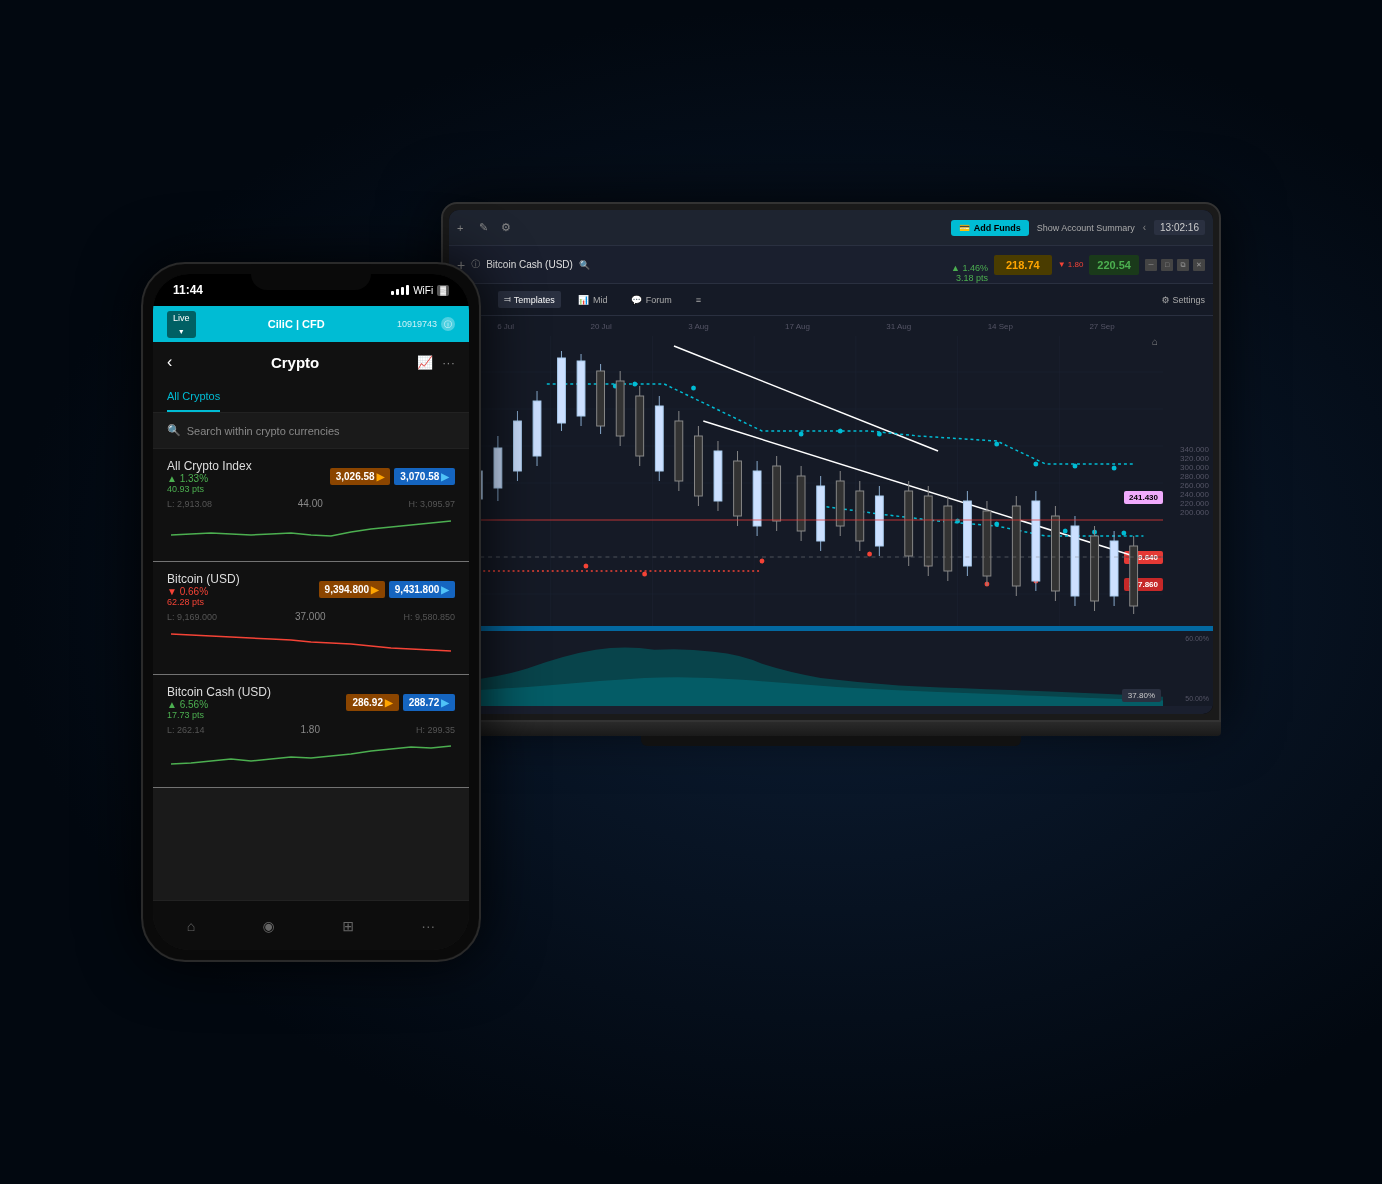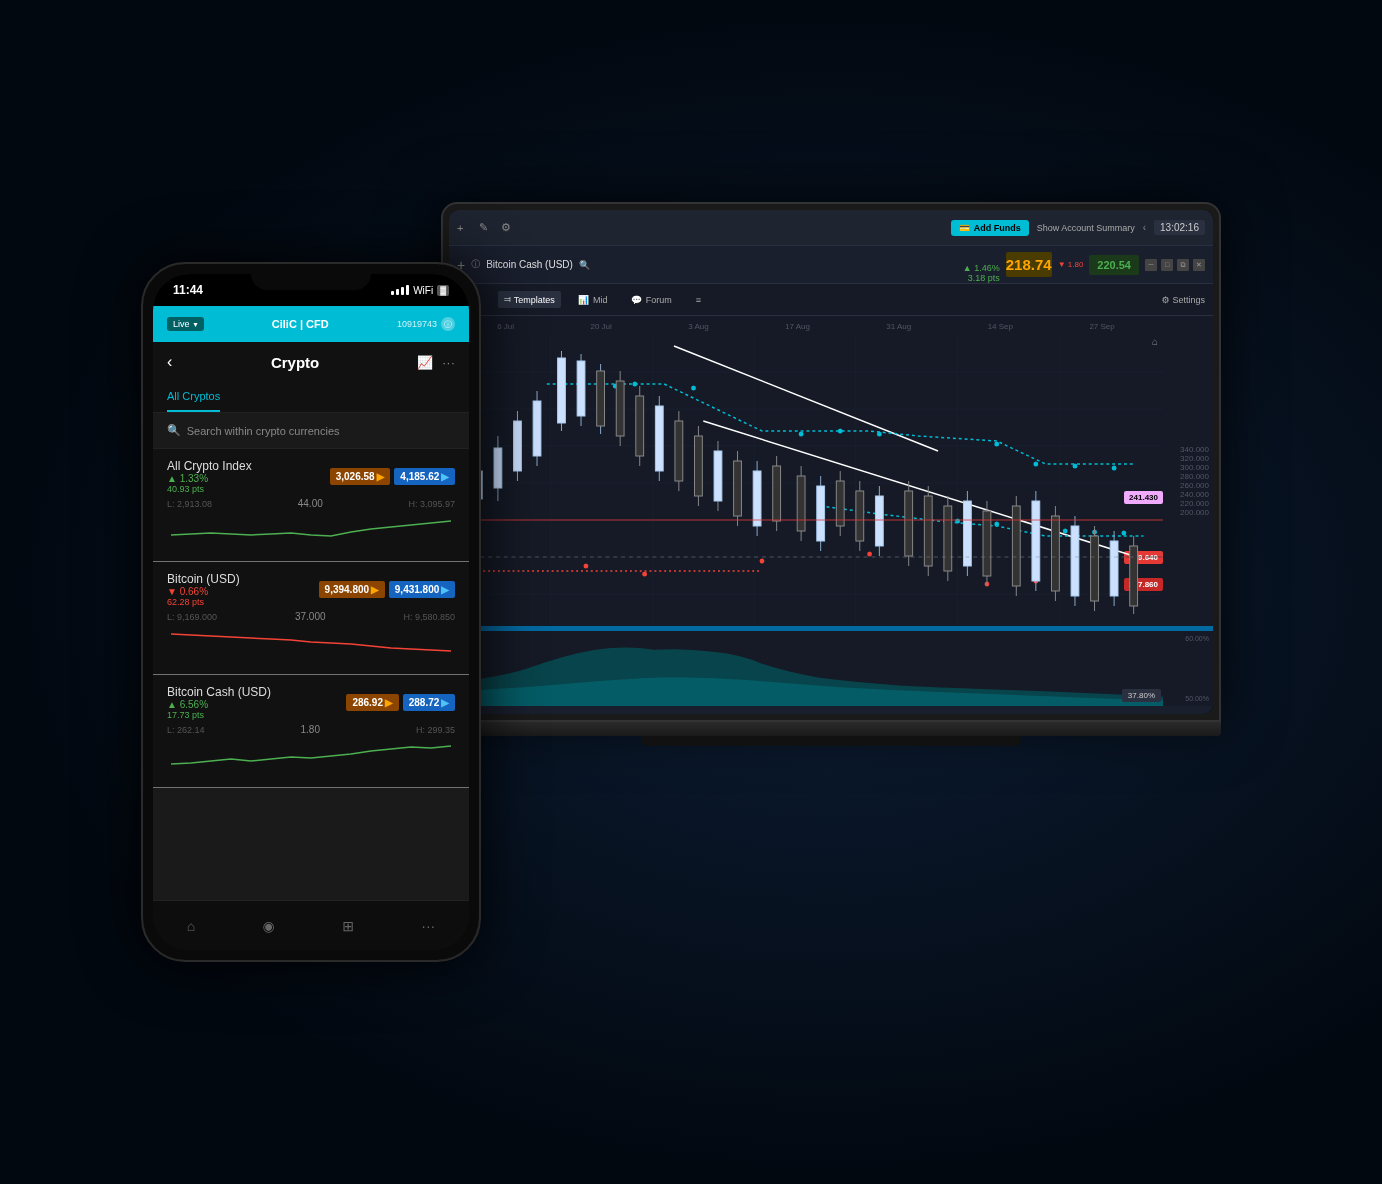--- a/index.html
+++ b/index.html
@@ -150,23 +150,23 @@
     }
 
     .price-change-positive {
       color: #4caf50;
       font-size: 9px;
     }
 
     .bid-price {
       background: #4a3c00;
       color: #ffa500;
-      padding: 4px 0;
+      padding: 4px 12px;
       border-radius: 2px;
-      font-size: 15px;
+      font-size: 11px;
       font-weight: bold;
     }
 
     .ask-price {
       background: #1a3a1a;
       color: #4caf50;
       padding: 4px 8px;
       border-radius: 2px;
       font-size: 11px;
       font-weight: bold;
@@ -459,20 +459,21 @@
 
     .live-badge {
       background: #006064;
       color: #fff;
       font-size: 9px;
       padding: 2px 6px;
       border-radius: 3px;
       display: flex;
       align-items: center;
       gap: 4px;
+      flex-direction: column;
     }
 
     .live-dropdown {
       color: #fff;
       font-size: 8px;
     }
 
     .broker-name {
       color: #fff;
       font-size: 11px;
@@ -1009,21 +1010,21 @@
               <div class="list-item-name">All Crypto Index</div>
               <div class="list-change-positive">▲ 1.33%</div>
               <div style="color:#4caf50;font-size:9px;">40.93 pts</div>
             </div>
             <div class="list-item-prices">
               <div class="bid-box">
                 <span>3,026.58</span>
                 <span style="color:#ffa500;">▶</span>
               </div>
               <div class="ask-box">
-                <span>4,185.62</span>
+                <span>3,070.58</span>
                 <span style="color:#4fc3f7;">▶</span>
               </div>
             </div>
           </div>
           <div class="list-item-details">
             <span class="list-detail-text">L: 2,913.08</span>
             <span class="spread-value">44.00</span>
             <span class="list-detail-text">H: 3,095.97</span>
           </div>
           

